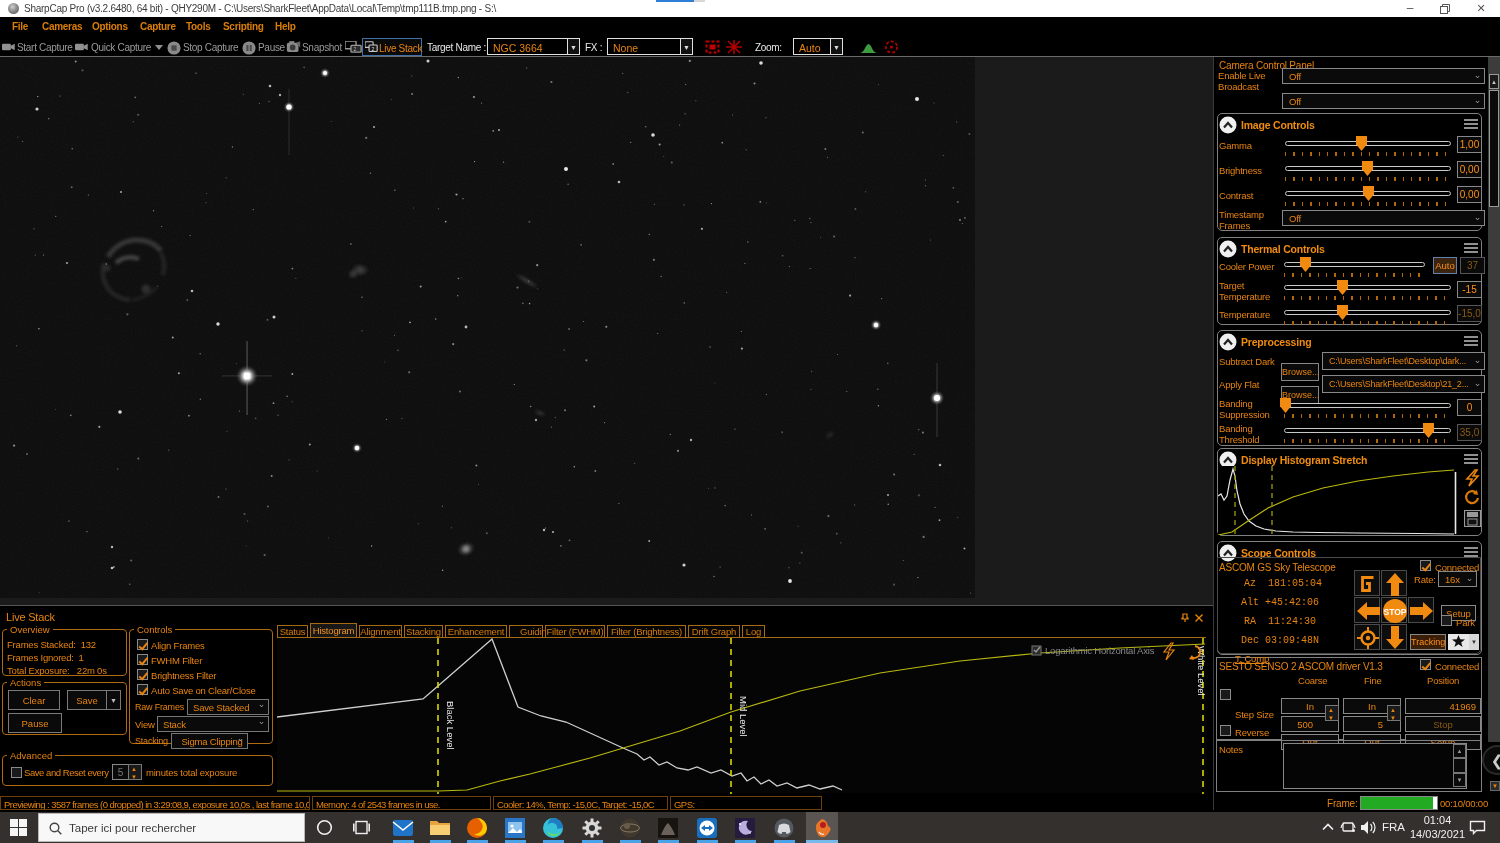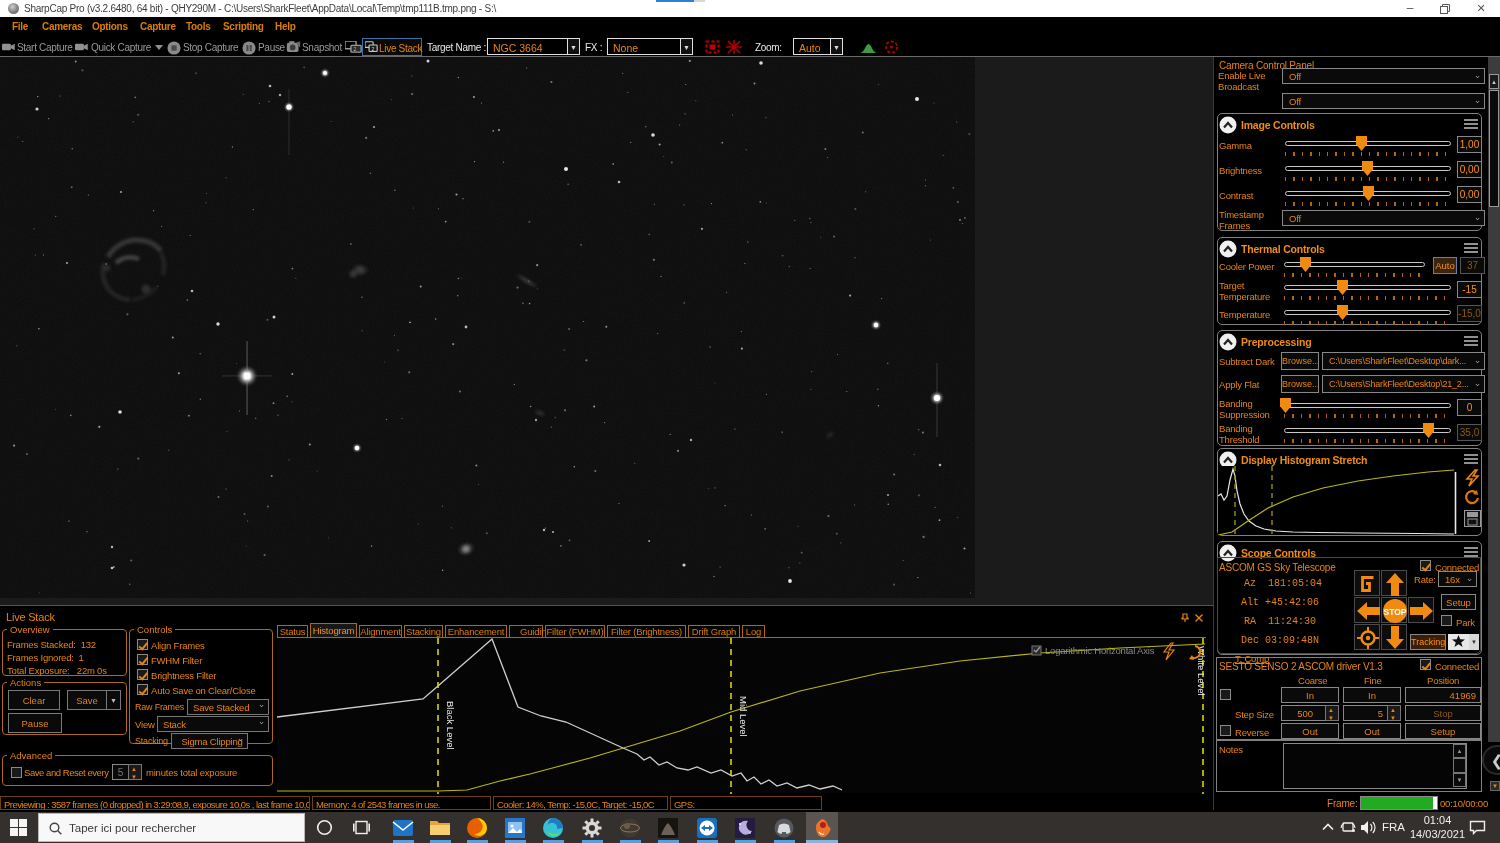--- a/index.html
+++ b/index.html
@@ -47,21 +47,21 @@
 .hamb{position:absolute;width:14px;height:10px;border-top:2px solid #909090;border-bottom:2px solid #909090;}
 .hamb::after{content:"";position:absolute;left:0;top:2px;width:14px;height:2px;background:#909090;}
 .rlab{position:absolute;color:#e88410;font-size:9.5px;line-height:11px;letter-spacing:-0.2px;}
 .strack{position:absolute;height:5px;background:#000;border:1px solid #c8c8c8;border-radius:3px;}
 .sthumb{position:absolute;width:11px;height:15px;background:#f08a10;clip-path:polygon(0 0,100% 0,100% 55%,50% 100%,0 55%);}
 .ticks{position:absolute;height:4px;background:repeating-linear-gradient(90deg,#b06808 0 1.5px,transparent 1.5px 8.4px);}
 .vbox{position:absolute;width:25px;height:17px;background:#0a0a0a;border:1px solid #888;color:#ff9018;font-size:10px;text-align:center;line-height:16px;}
 .vbox.dim{color:#8a5a14;}
 .rcombo{position:absolute;height:16px;background:#0a0a0a;border:1px solid #888;color:#e88410;font-size:9.5px;padding:2px 0 0 6px;letter-spacing:-0.2px;}
 .rcombo .dar{top:1px;}
-.rbtn{position:absolute;background:#0a0a0a;border:1px solid #888;color:#e88410;font-size:9.5px;text-align:center;}
+.rbtn{position:absolute;background:#0a0a0a;border:1px solid #888;color:#e88410;font-size:9.5px;text-align:center;margin-top:11px;}
 .mono{font-family:"Liberation Mono",monospace;color:#e88410;font-size:10px;position:absolute;}
 .padc{position:absolute;width:26px;height:26px;background:#0d0d0d;border:1px solid #4a4a4a;}
 .spin{position:absolute;width:14px;height:16px;background:#1a1a1a;border:1px solid #777;}
 .spin::before{content:"\25B2";position:absolute;left:2px;top:0px;font-size:6px;color:#e88410;line-height:8px;}
 .spin::after{content:"\25BC";position:absolute;left:2px;top:8px;font-size:6px;color:#e88410;line-height:8px;}
 
 #taskbar{position:absolute;left:0;top:812px;width:1500px;height:31px;background:#33302e;}
 </style></head>
 <body>
 <div id="titlebar">

